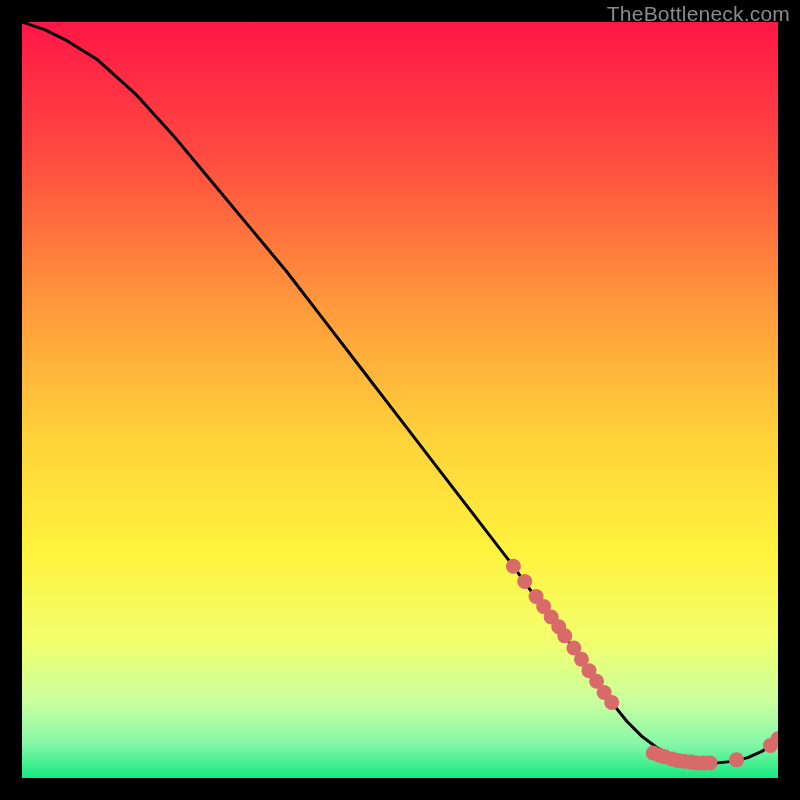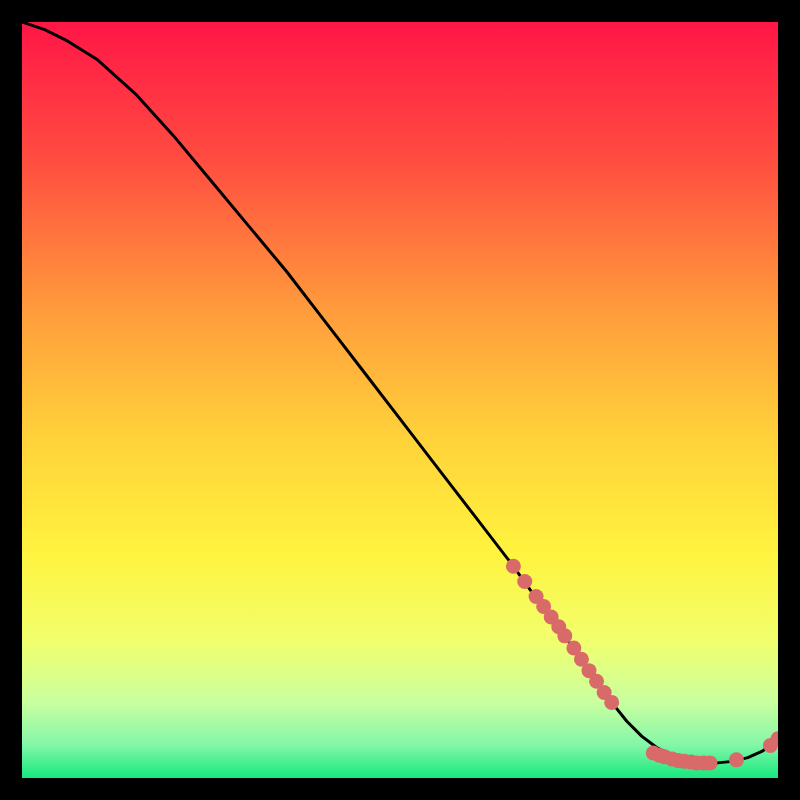--- a/index.html
+++ b/index.html
@@ -77,13 +77,14 @@
         <circle cx="662.26" cy="739.37" r="7.5" fill="#d96a6a" stroke="#d96a6a" stroke-width="0"></circle>
         <circle cx="669.06" cy="740.12" r="7.5" fill="#d96a6a" stroke="#d96a6a" stroke-width="0"></circle>
         <circle cx="675.11" cy="740.88" r="7.5" fill="#d96a6a" stroke="#d96a6a" stroke-width="0"></circle>
         <circle cx="681.91" cy="740.88" r="7.5" fill="#d96a6a" stroke="#d96a6a" stroke-width="0"></circle>
         <circle cx="687.96" cy="740.88" r="7.5" fill="#d96a6a" stroke="#d96a6a" stroke-width="0"></circle>
         <circle cx="714.42" cy="737.86" r="7.5" fill="#d96a6a" stroke="#d96a6a" stroke-width="0"></circle>
         <circle cx="748.44" cy="723.49" r="7.5" fill="#d96a6a" stroke="#d96a6a" stroke-width="0"></circle>
         <circle cx="756.00" cy="716.69" r="7.5" fill="#d96a6a" stroke="#d96a6a" stroke-width="0"></circle>
       </g>
   </svg>
+  <div class="watermark">TheBottleneck.com</div>
 </div>
 
 </body></html>

